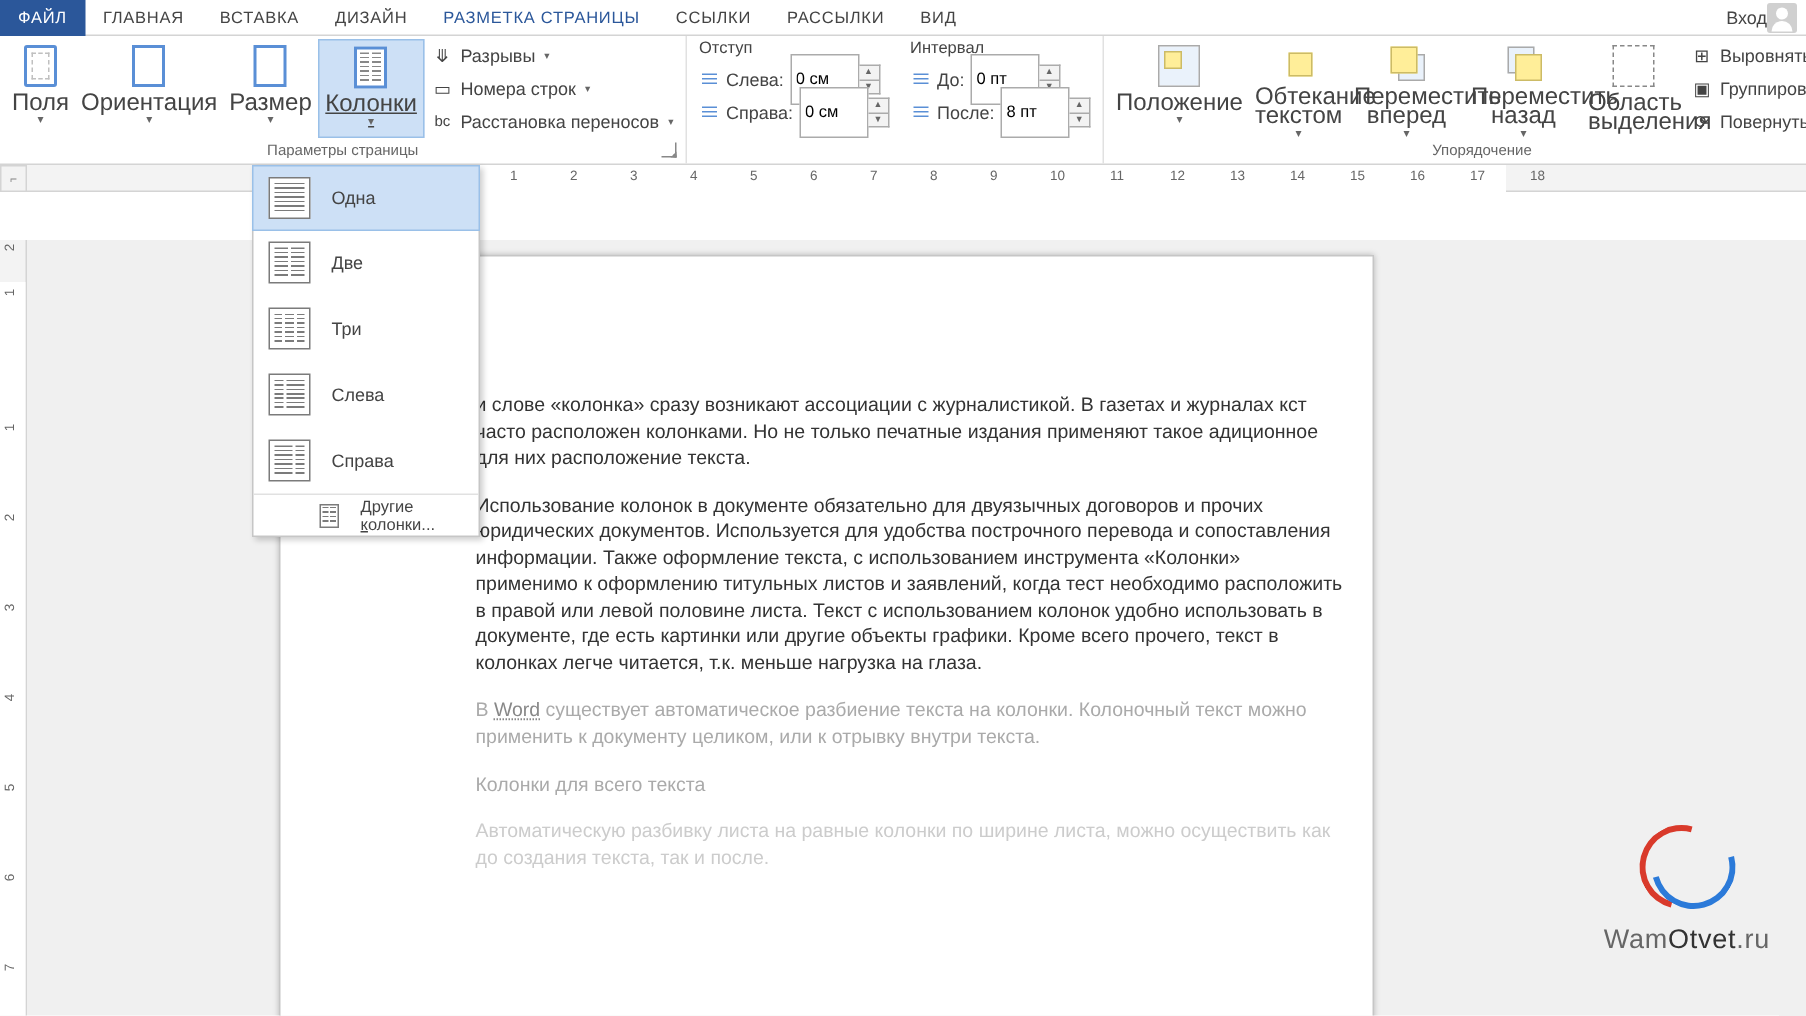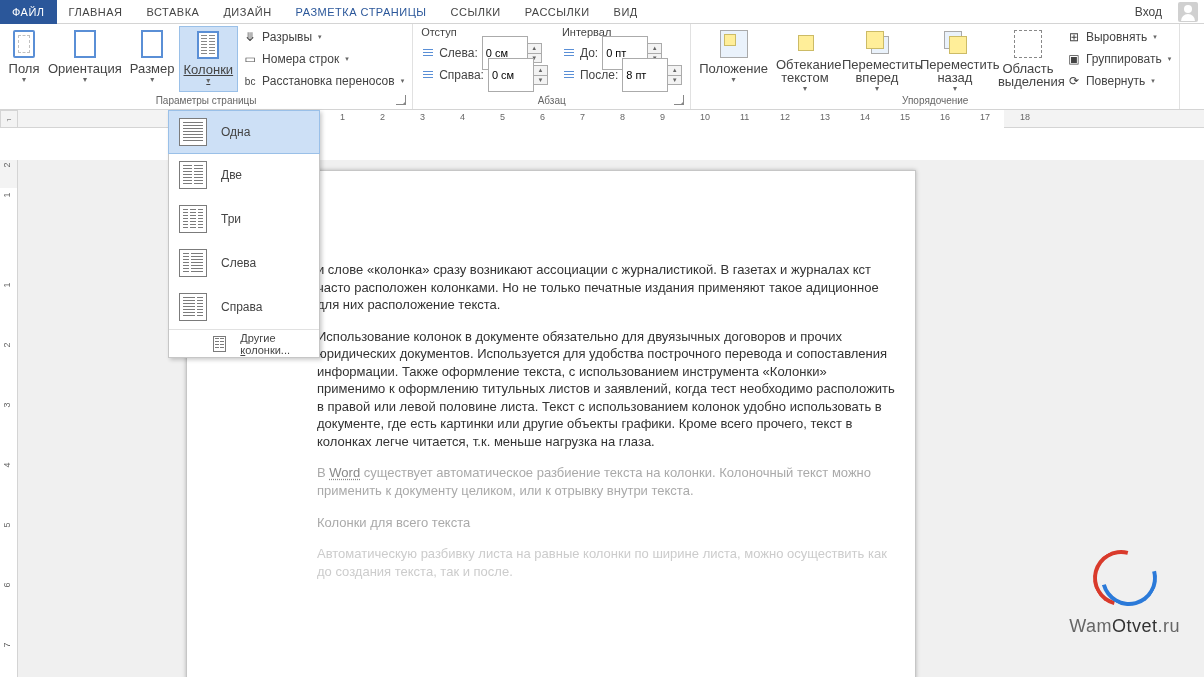--- a/index.html
+++ b/index.html
@@ -4,36 +4,36 @@
 <style>
 * { margin: 0; padding: 0; box-sizing: border-box; font-family: 'Segoe UI', Tahoma, sans-serif; }
 body { background: #fff; width: 1204px; height: 677px; overflow: hidden; font-size: 12px; color: #444; position: relative; }
 
 
 .tabs { display: flex; align-items: center; height: 24px; background: #fff; border-bottom: 1px solid #d4d4d4; }
 .tab { padding: 0 12px; height: 24px; display: flex; align-items: center; cursor: pointer; letter-spacing: 0.5px; font-size: 11px; }
 .tab-file { background: #2b579a; color: #fff; font-weight: 400; }
 .tab-normal { color: #444; }
 .tab-active { color: #2b579a; }
-.login-area { margin-left: auto; display: flex; align-items: center; padding-right: 6px; gap: 16px; color: #444; }
+.login-area { margin-left: auto; display: flex; align-items: center; padding-right: 6px; gap: 0; color: #444; }
 .login-avatar { width: 20px; height: 20px; background: #d0d0d0; border-radius: 2px; position: relative; }
 .login-avatar::before { content: ''; position: absolute; width: 8px; height: 8px; border-radius: 50%; background: #fff; top: 3px; left: 6px; }
 .login-avatar::after { content: ''; position: absolute; width: 14px; height: 7px; border-radius: 7px 7px 0 0; background: #fff; bottom: 1px; left: 3px; }
 
 
 .ribbon { display: flex; height: 86px; border-bottom: 1px solid #d4d4d4; background: #fff; }
 .group { border-right: 1px solid #e1e1e1; display: flex; flex-direction: column; padding: 2px 4px 0 4px; }
 .group-body { display: flex; flex: 1; align-items: flex-start; }
 .group-label { text-align: center; font-size: 10px; color: #666; height: 16px; line-height: 16px; position: relative; }
 .group-label .dl { position: absolute; right: 2px; top: 2px; width: 10px; height: 10px; border: 1px solid #888; border-width: 0 1px 1px 0; }
 .group-label .dl::after { content: ''; position: absolute; right: -1px; bottom: -1px; border: 2px solid transparent; border-right-color: #888; border-bottom-color: #888; }
 
 .big-btn { display: flex; flex-direction: column; align-items: center; justify-content: flex-start; padding: 2px 4px; min-width: 40px; height: 66px; cursor: pointer; }
 .big-btn .icon-slot { height: 32px; display: flex; align-items: center; justify-content: center; }
-.big-btn .lbl { font-size: 13px; text-align: center; line-height: 13px; margin-top: 2px; }
+.big-btn .lbl { font-size: 16px; text-align: center; line-height: 13px; margin-top: 2px; }
 .dd-arrow { font-size: 8px; color: #666; margin-top: 0px; }
 
 .small-row { display: flex; align-items: center; height: 22px; padding: 0 4px; white-space: nowrap; cursor: pointer; gap: 4px; }
 .small-row .sicon { width: 16px; height: 16px; display: flex; align-items: center; justify-content: center; }
 .small-row .sdd { font-size: 7px; color: #666; margin-left: 2px; }
 
 .spin { display: inline-flex; align-items: center; height: 20px; }
 .spin input { width: 46px; height: 20px; border: 1px solid #ababab; font-size: 11px; padding: 16px 3px; }
 .spin .spin-btns { display: flex; flex-direction: column; width: 14px; height: 20px; border: 1px solid #ababab; border-left: none; }
 .spin .sb { flex: 1; font-size: 6px; display: flex; align-items: center; justify-content: center; color: #666; background: #f3f3f3; }
@@ -220,21 +220,20 @@
           <span class="spin">
               <input value="8 пт" style="">
               <span class="spin-btns">
                 <span class="sb">▲</span>
                 <span class="sb">▼</span>
               </span>
             </span>
         </div>
       </div>
     </div>
-    <div class="group-label"><span>Абзац</span><span class="dl"></span></div>
   </div>
 
   <div class="group" style="flex:0 0 auto;">
     <div class="group-body">
       <div class="big-btn">
         <div class="icon-slot">
             <div class="i-pos"></div>
           </div>
         <div class="lbl">Положение</div>
         <div class="dd-arrow">▾</div>

